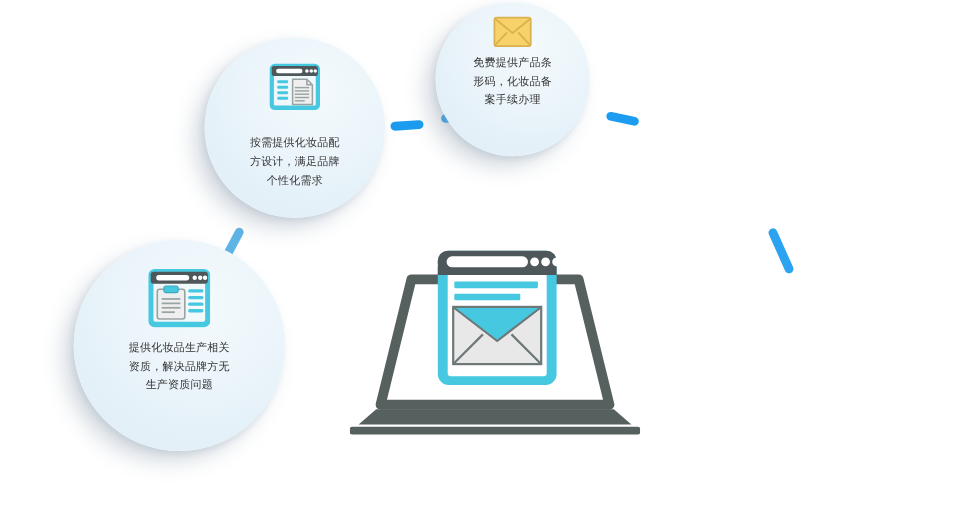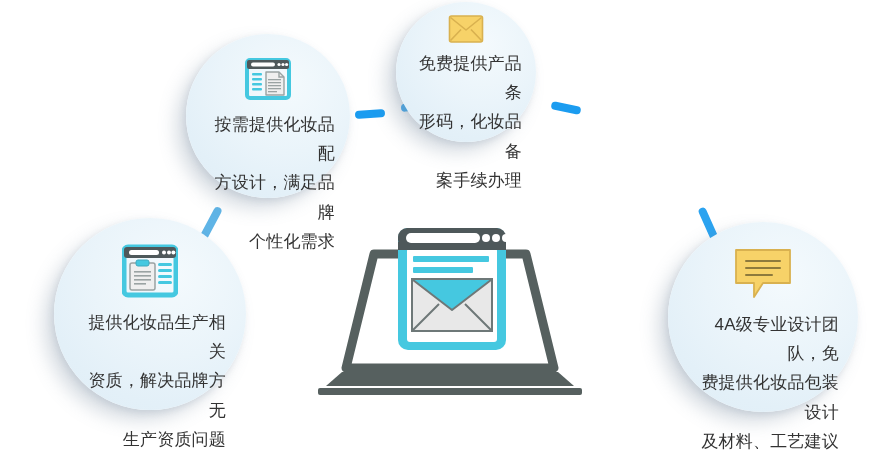--- a/index.html
+++ b/index.html
@@ -29,41 +29,42 @@
     flex-direction: column;
     align-items: center;
     box-sizing: border-box;
   }
   .node-icon {
     display: block;
     line-height: 0;
   }
   .node-text {
     color: #333333;
-    font-size: 17px;
+    font-size: 10px;
     line-height: 1.72;
-    text-align: right;
+    text-align: center;
     letter-spacing: 0.2px;
     white-space: pre-line;
+    font-family: Liberation Serif, serif;
   }
 
   
   #node-formula   { left: 186px; top: 34px;  width: 164px; height: 164px; }
   #node-formula .node-icon   { margin-top: 22px; }
-  #node-formula .node-text   { margin-top: 8px; width: 134px; }
+  #node-formula .node-text   { margin-top: 20px; width: 134px; }
 
   #node-barcode   { left: 396px; top: 2px;   width: 140px; height: 140px; }
   #node-barcode .node-icon   { margin-top: 12px; }
   #node-barcode .node-text   { margin-top: 5px; width: 112px; }
 
   #node-experience{ left: 594px; top: 34px;  width: 166px; height: 166px; }
   #node-experience .node-icon{ margin-top: 22px; }
   #node-experience .node-text{ margin-top: 6px; width: 140px; }
 
-  #node-license   { left: 54px;  top: 218px; width: 192px; height: 192px; }
+  #node-license   { left: 67px;  top: 218px; width: 192px; height: 192px; }
   #node-license .node-icon   { margin-top: 26px; }
   #node-license .node-text   { margin-top: 10px; width: 152px; }
 
   #node-design    { left: 668px; top: 222px; width: 190px; height: 190px; }
   #node-design .node-icon    { margin-top: 26px; }
   #node-design .node-text    { margin-top: 10px; width: 152px; }
 
   
   .connector {
     position: absolute;
@@ -205,29 +206,14 @@
           <rect x="12" y="35" width="17" height="1.6"></rect>
           <rect x="12" y="39" width="12" height="1.6"></rect>
         </g>
       </svg>
     </span>
     <span class="node-text">提供化妆品生产相关
 资质，解决品牌方无
 生产资质问题</span>
   </div>
 
-  <div class="node" id="node-design">
-    <span class="node-icon">
-      <svg width="58" height="52" viewBox="0 0 58 52" xmlns="http://www.w3.org/2000/svg">
-        <path d="M2 2 h54 v33 h-27 l-9 14 v-14 h-18 z" fill="#f7d268" stroke="#d9b14f" stroke-width="1.8" stroke-linejoin="round"></path>
-        <g stroke="#8e7a3c" stroke-width="2" stroke-linecap="round">
-          <line x1="12" y1="13" x2="46" y2="13"></line>
-          <line x1="12" y1="20" x2="46" y2="20"></line>
-          <line x1="12" y1="27" x2="38" y2="27"></line>
-        </g>
-      </svg>
-    </span>
-    <span class="node-text">4A级专业设计团队，免
-费提供化妆品包装设计
-及材料、工艺建议</span>
-  </div>
 
 </div>
 
 </body></html>

